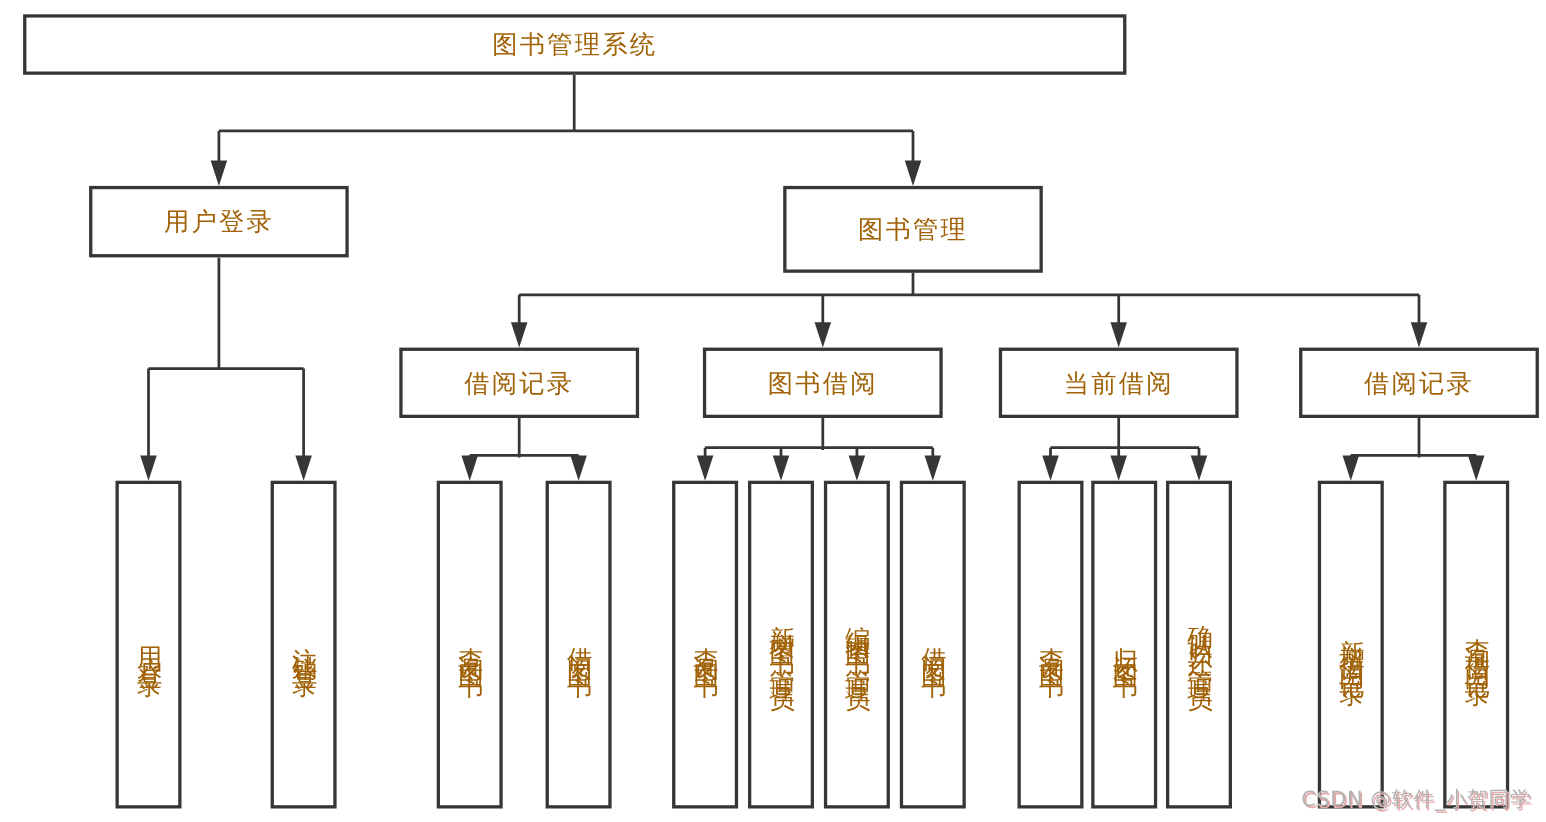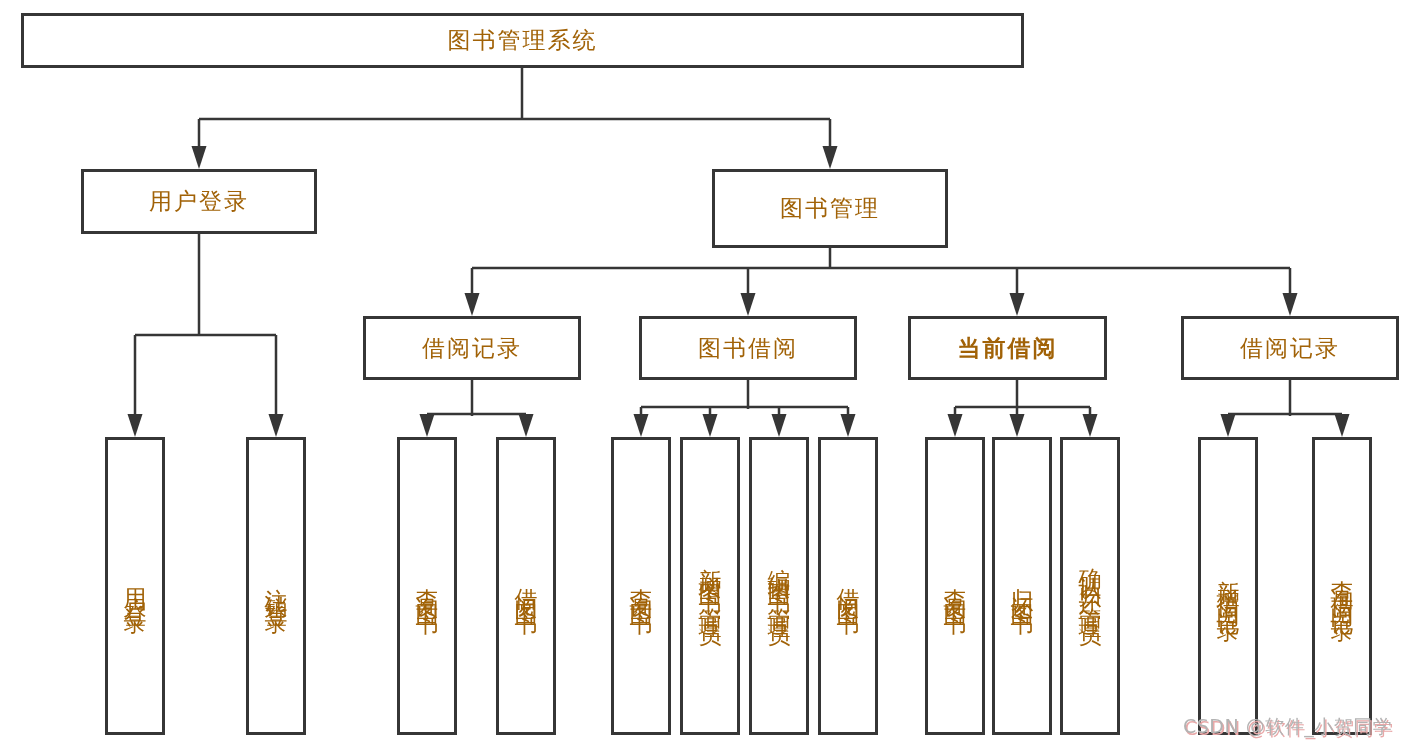--- a/index.html
+++ b/index.html
@@ -108,21 +108,21 @@
     </g>
   </svg>
 
   <div class="node hbox" style="left:21px; top:13px; width:1003px; height:55px;">图书管理系统</div>
 
   <div class="node hbox" style="left:81px; top:169px; width:236px; height:65px;">用户登录</div>
   <div class="node hbox" style="left:712px; top:169px; width:236px; height:79px;">图书管理</div>
 
   <div class="node hbox" style="left:363px; top:316px; width:218px; height:64px;">借阅记录</div>
   <div class="node hbox" style="left:639px; top:316px; width:218px; height:64px;">图书借阅</div>
-  <div class="node hbox" style="left:908px; top:316px; width:199px; height:64px;font-weight:bold;">当前借阅</div>
+  <div class="node hbox" style="left:908px; top:316px; width:218px; height:64px;">当前借阅</div>
   <div class="node hbox" style="left:1181px; top:316px; width:218px; height:64px;">借阅记录</div>
 
   <div class="node vbox" style="left:105px;">
     <span>用户登录</span>
   </div>
   <div class="node vbox" style="left:246px;">
     <span>注销登录</span>
   </div>
 
   <div class="node vbox" style="left:397px;">

